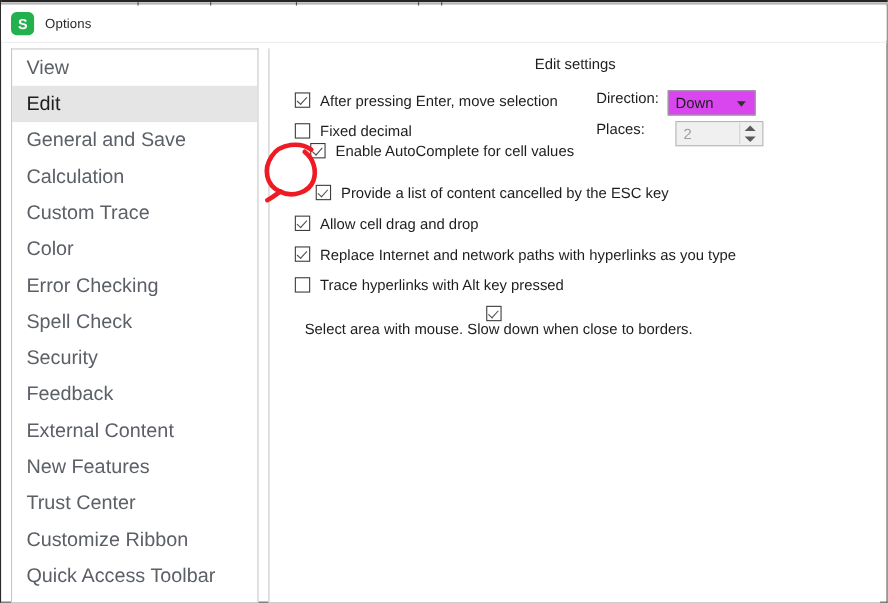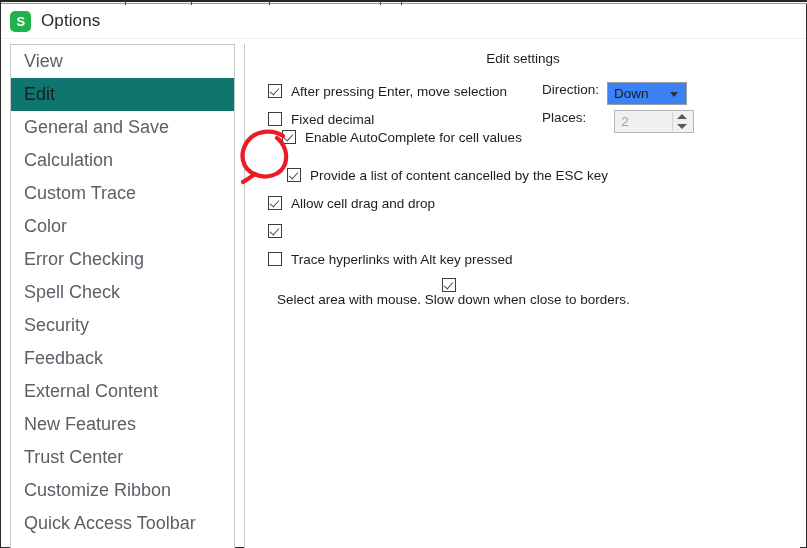--- a/index.html
+++ b/index.html
@@ -72,21 +72,21 @@
   .app-icon span {
     color: #ffffff;
     font-size: 13px;
     font-weight: bold;
     font-family: "Liberation Sans", sans-serif;
     line-height: 1;
     letter-spacing: -0.5px;
   }
   .title-text {
     margin-left: 10px;
-    font-size: 17px;
+    font-size: 12px;
     color: #2a2a2a;
     letter-spacing: 0.1px;
   }
 
   
   .title-sep {
     position: absolute;
     left: 0; top: 38px;
     width: 805px;
     height: 1px;
@@ -110,21 +110,21 @@
     height: 33px;
     display: flex;
     align-items: center;
     padding-left: 13px;
     font-size: 18px;
     color: #5b5f66;
     box-sizing: border-box;
     cursor: default;
   }
   .side-item.active {
-    background: #0f766e;
+    background: #e5e5e5;
     color: #1e1e1e;
   }
 
   
   .content {
     position: absolute;
     left: 243px;
     top: 44px;
     width: 556px;
     height: 504px;
@@ -196,21 +196,21 @@
     align-items: flex-start;
   }
   .field-label {
     font-size: 13.5px;
     color: #1d1d1d;
     white-space: nowrap;
   }
   .combo {
     width: 80px;
     height: 23px;
-    background: #3b82f6;
+    background: #d946ef;
     border: 1px solid #9c9c9c;
     box-sizing: border-box;
     display: flex;
     align-items: center;
     padding-left: 6px;
     position: relative;
     font-size: 13.5px;
     color: #1d1d1d;
   }
   .combo-arrow {
@@ -362,20 +362,21 @@
       <div class="opt-label">Provide a list of content cancelled by the ESC key</div>
     </div>
 
     <div class="opt-row" style="left:23px; top:150px;">
       <div class="cbx checked"></div>
       <div class="opt-label">Allow cell drag and drop</div>
     </div>
 
     <div class="opt-row" style="left:23px; top:178px;">
       <div class="cbx checked"></div>
+      <div class="opt-label">Replace Internet and network paths with hyperlinks as you type</div>
     </div>
 
     <div class="opt-row" style="left:23px; top:206px;">
       <div class="cbx"></div>
       <div class="opt-label">Trace hyperlinks with Alt key pressed</div>
     </div>
 
     <div class="opt-row" style="left:23px; top:234px;flex-direction:column;">
       <div class="cbx checked"></div>
       <div class="opt-label">Select area with mouse. Slow down when close to borders.</div>

